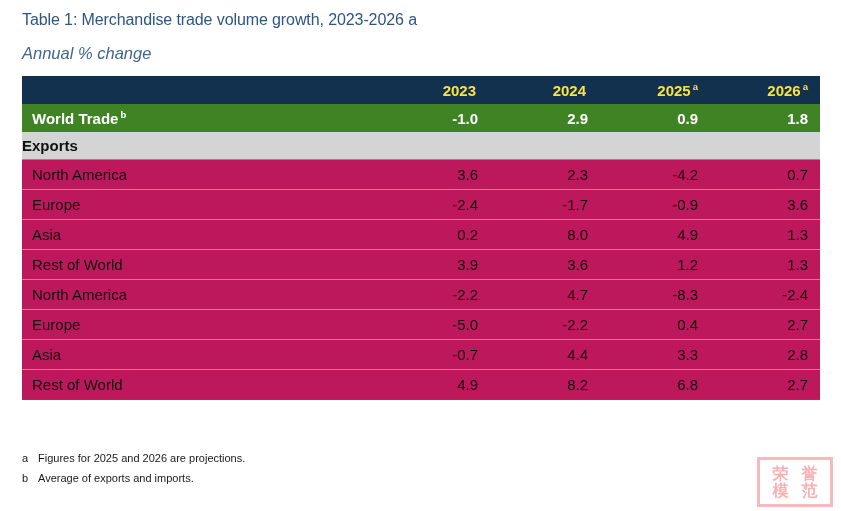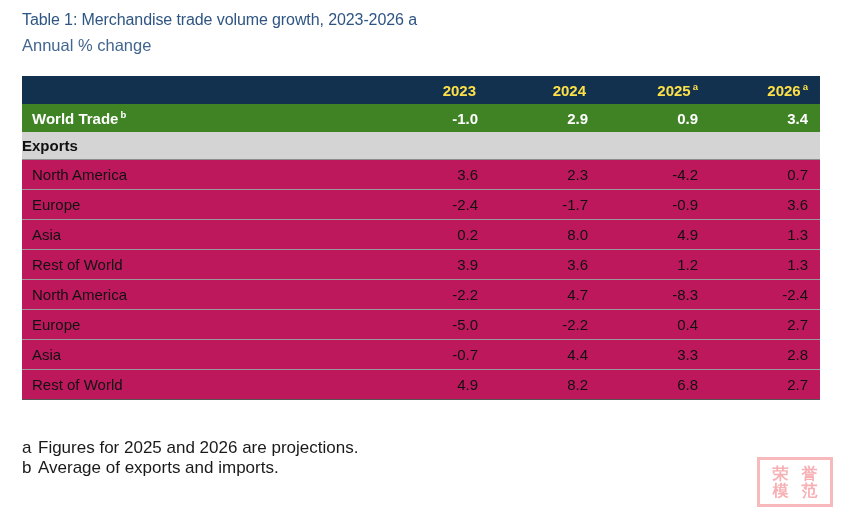--- a/index.html
+++ b/index.html
@@ -33,21 +33,22 @@
     color: #2e5583;
     letter-spacing: -0.1px;
     line-height: 24px;
     white-space: nowrap;
   }
   .doc-subtitle {
     font-size: 16.5px;
     font-weight: normal;
     color: #42668f;
     line-height: 20px;
-    margin-top: 3px;
+    margin-top: 11px;
+    font-style: italic;
   }
 
   
   .table-wrap {
     position: absolute;
     left: 22px;
     top: 76px;
     width: 798px;
   }
   table.data {
@@ -139,23 +140,23 @@
     border-bottom: 1px solid #555555;
   }
   tr.data-row.pre-section td {
     border-bottom: 1px solid #9a9a9a;
   }
 
   
   .footnotes {
     position: absolute;
     left: 22px;
-    top: 438px;
+    top: 448px;
     width: 760px;
-    font-size: 17px;
+    font-size: 11px;
     color: #1a1a1a;
     line-height: 20px;
   }
   .footnote-line {
     white-space: nowrap;
   }
   .fn-marker {
     display: inline-block;
     width: 16px;
   }
@@ -220,21 +221,21 @@
           <th><span>2026</span><span class="sup">a</span></th>
         </tr>
       </thead>
       <tbody>
 
         <tr class="world-row">
           <td class="label-cell"><span>World Trade</span><span class="sup">b</span></td>
           <td>-1.0</td>
           <td>2.9</td>
           <td>0.9</td>
-          <td>3.4</td>
+          <td>1.8</td>
         </tr>
 
         <tr class="section-row">
           <td colspan="5">Exports</td>
         </tr>
 
         <tr class="data-row">
           <td class="label-cell">North America</td>
           <td>3.6</td>
           <td>2.3</td>

